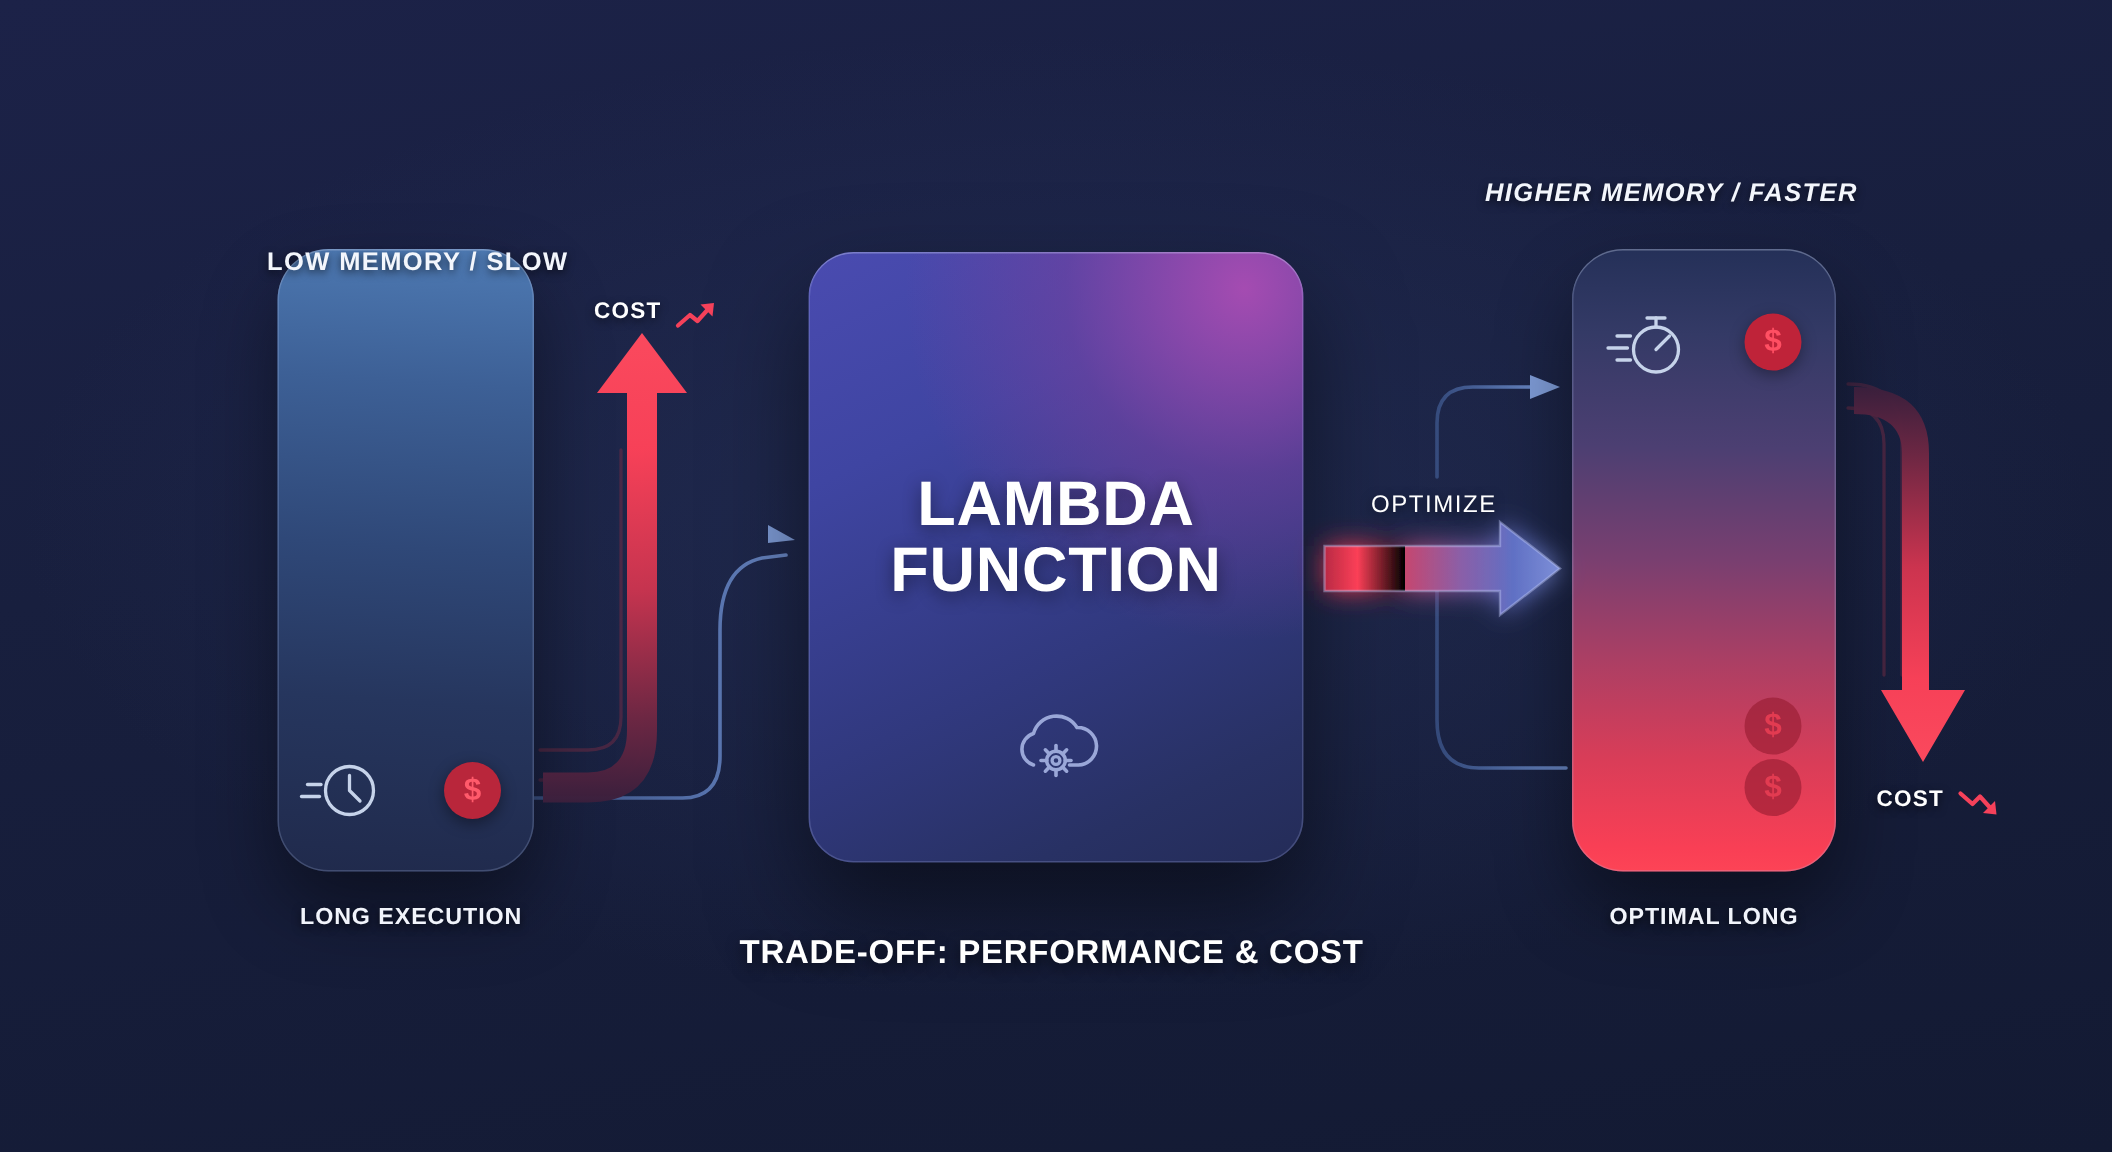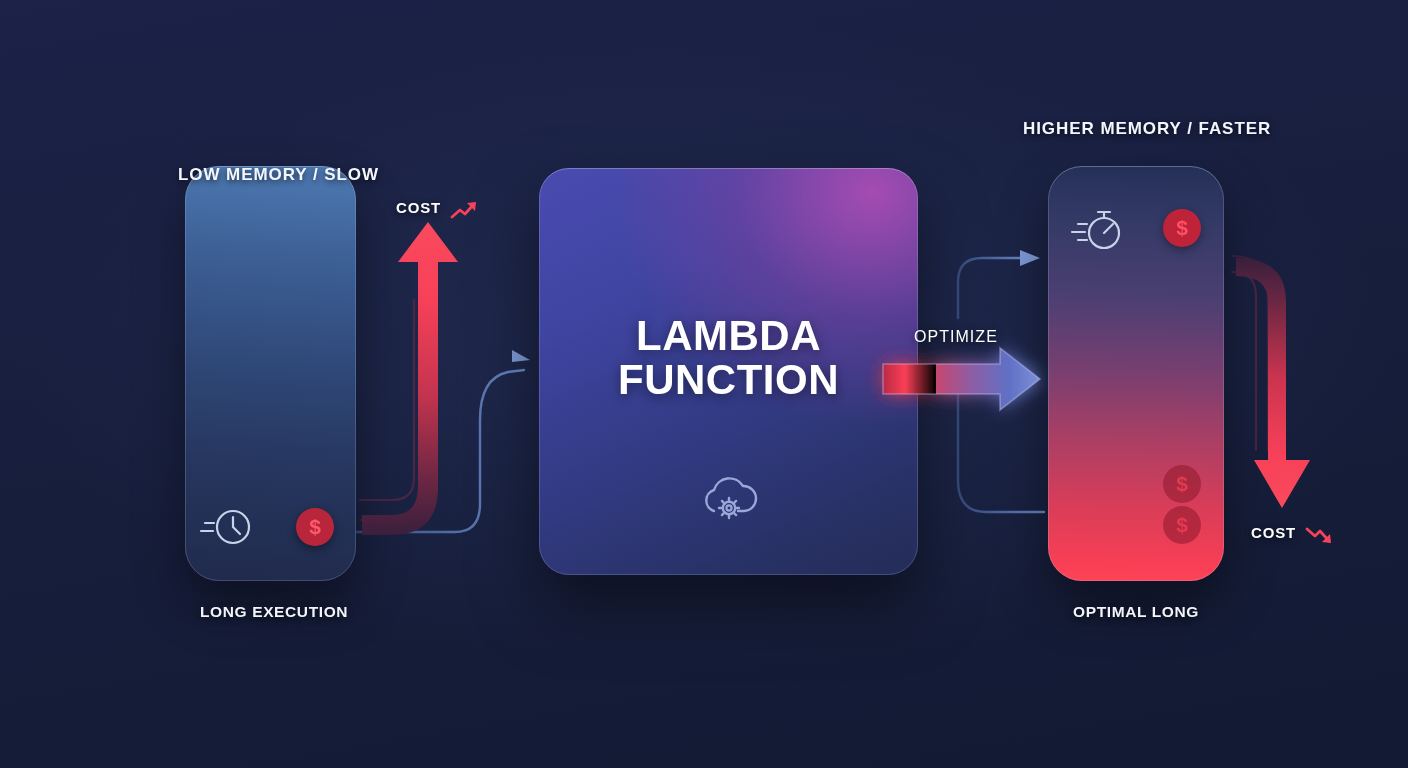--- a/index.html
+++ b/index.html
@@ -42,21 +42,21 @@
     position: absolute;
     z-index: 8;
     font-size: 17px;
     font-weight: 700;
     letter-spacing: 0.055em;
     color: #f3f6fc;
     text-shadow: 0 2px 6px rgba(0,0,0,0.65);
     white-space: nowrap;
   }
   #heading-left  { left: 178px; top: 119px; margin-top: 46px; }
-  #heading-right { left: 1023px; top: 119px; }
+  #heading-right { left: 990px; top: 119px; font-style: italic; }
 
   .col-footer {
     position: absolute;
     z-index: 8;
     font-size: 15.5px;
     font-weight: 700;
     letter-spacing: 0.04em;
     color: #f1f4fb;
     text-shadow: 0 2px 6px rgba(0,0,0,0.6);
     white-space: nowrap;
@@ -179,21 +179,21 @@
     left: 1163px; top: 506px;
     background: rgba(150,27,48,0.62);
     color: #e23b51;
   }
 
   
   #lambda-card {
     position: absolute;
     z-index: 5;
     left: 539px; top: 168px;
-    width: 379px; height: 407px;
+    width: 330px; height: 407px;
     border-radius: 30px;
     background:
       radial-gradient(ellipse 95% 80% at 88% 6%, rgba(170,76,178,0.95) 0%, rgba(125,64,160,0.5) 38%, rgba(60,60,140,0.0) 72%),
       linear-gradient(155deg, #4a4bb0 0%, #3f45a2 28%, #31397f 62%, #283164 85%, #242c58 100%);
     box-shadow:
       0 30px 64px rgba(0,0,0,0.5),
       inset 0 1px 0 rgba(255,255,255,0.18);
     display: flex;
     flex-direction: column;
     align-items: center;
@@ -419,14 +419,17 @@
   <div class="cost-label" id="cost-down">
     <span>COST</span>
     <span>
       <svg width="32" height="22" viewBox="0 0 32 22">
         <path d="M 3 5 L 11 12 L 16 7 L 25 17" fill="none" stroke="#f5415a" stroke-width="2.8" stroke-linecap="round" stroke-linejoin="round"></path>
         <path d="M 18 18 L 27 19 L 26 10 Z" fill="#f5415a"></path>
       </svg>
     </span>
   </div>
 
+  <div id="footer-title" style="position:absolute; z-index:9; left:493px; top:622px;
+              font-size:22px; font-weight:800; letter-spacing:0.022em;
+              color:#ffffff; text-shadow:0 3px 9px rgba(0,0,0,0.6); white-space:nowrap;">TRADE-OFF: PERFORMANCE &amp; COST</div>
 
 </div>
 
 </body></html>

